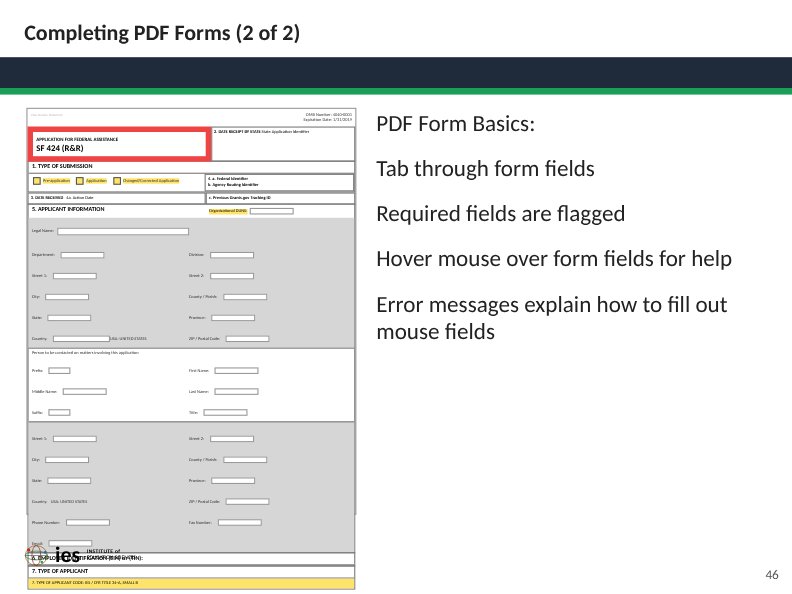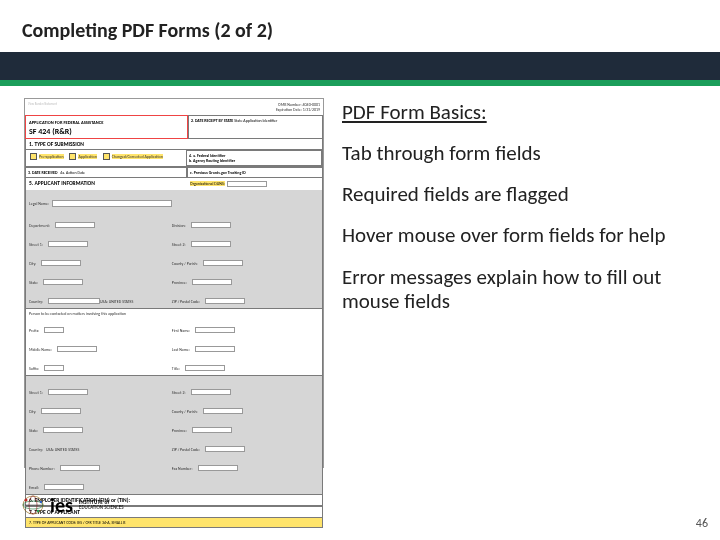--- a/index.html
+++ b/index.html
@@ -6,33 +6,33 @@
   html, body { width: 720px; height: 540px; font-family: Calibri, Arial, sans-serif; background: #fff; overflow: hidden; }
   .slide { width: 720px; height: 540px; position: relative; }
   .title-bar { padding: 18px 22px 10px 22px; }
   .title-bar h1 { font-size: 20px; font-weight: 700; color: #222; }
   .hr-dark { height: 28px; background: #1f2b3a; }
   .hr-green { height: 6px; background: #1b9e5a; }
   .content { display: flex; padding: 12px 24px 0 24px; gap: 18px; }
   .form-thumb { width: 300px; height: 370px; border: 1px solid #999; background: #fff; position: relative; }
   .form-thumb .ft-row { display: flex; }
   .form-thumb .ft-cell { border: 1px solid #7a7a7a; font-size: 4px; flex: 1; padding: 2px; overflow: hidden; }
-  .form-thumb .ft-hdr { font-weight: 700; font-size: 6px; padding: 2px 3px; border: 1px solid #ef4444; }
+  .form-thumb .ft-hdr { font-weight: 700; font-size: 6px; padding: 2px 3px; border: 5px solid #ef4444; }
   .form-thumb .hl-y { background: #ffe46b; }
   .form-thumb .hl-g { background: #d6d6d6; }
   .form-thumb .chk { display:inline-block; width:7px; height:7px; border:1px solid #555; margin:1px 2px; vertical-align:middle; }
   .form-thumb .lbl { font-size: 4px; color:#333; display:inline-block; vertical-align:middle; margin-right:3px; }
   .form-thumb .sec { border:1px solid #7a7a7a; margin-top:-1px; }
   .form-thumb .sec-title { font-size:5.5px; font-weight:700; padding:2px 3px; border-bottom:1px solid #7a7a7a; }
   .form-thumb .inner { padding:2px 3px; }
   .form-thumb .field { display:inline-block; width:48%; font-size:4px; margin:1px 0; }
   .form-thumb .field .box { display:inline-block; border:1px solid #999; width:40px; height:6px; vertical-align:middle; margin-left:2px; background:#fff; }
   .text-col { flex: 1; padding-top: 2px; }
   .text-col .item { font-size: 21px; color: #222; margin-bottom: 17px; line-height: 1.15; }
-  .text-col .hdr { font-weight: 400; text-decoration: underline; }
+  .text-col .hdr { font-weight: 400; }
   .logo { position: absolute; left: 20px; bottom: 24px; display: flex; align-items: center; gap: 4px; }
   .logo .globe { width: 26px; height: 22px; position: relative; }
   .logo .globe svg { width: 26px; height: 22px; }
   .logo .txt { font-size: 10px; line-height: 1; }
   .logo .ies { font-size: 20px; font-weight: 700; letter-spacing: 0px; }
   .logo .sub1 { font-size: 5px; font-weight:700; letter-spacing:0.3px; }
   .logo .sub2 { font-size: 5px; }
   .pagenum { position: absolute; right: 12px; bottom: 10px; font-size: 12px; color: #555; }
   .pad3 { padding:3px; display:flex; justify-content:space-between; }
   .txt-right { font-size:4px; color:#333; text-align:right; }

